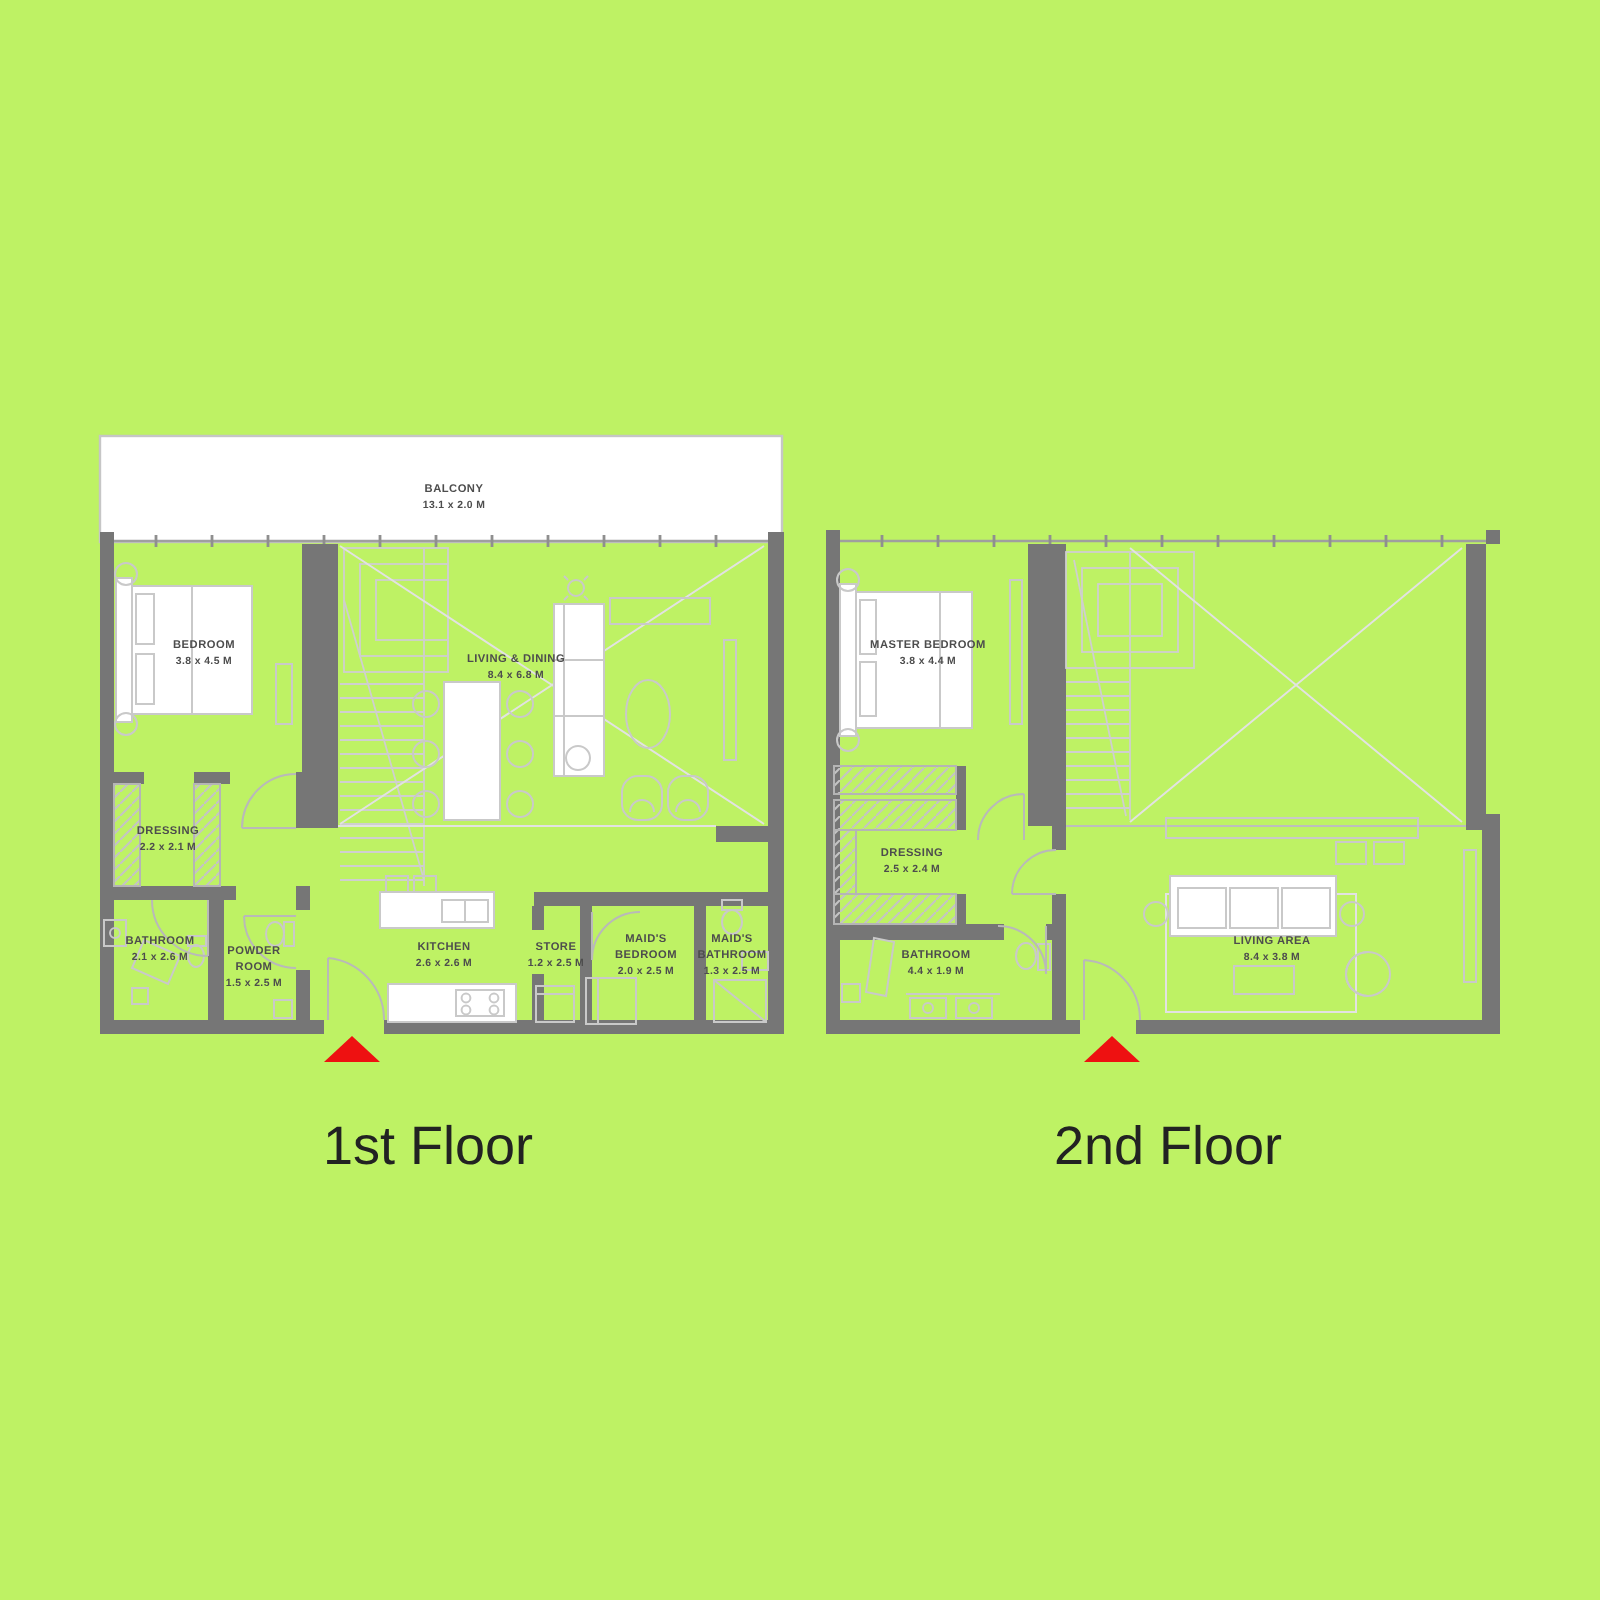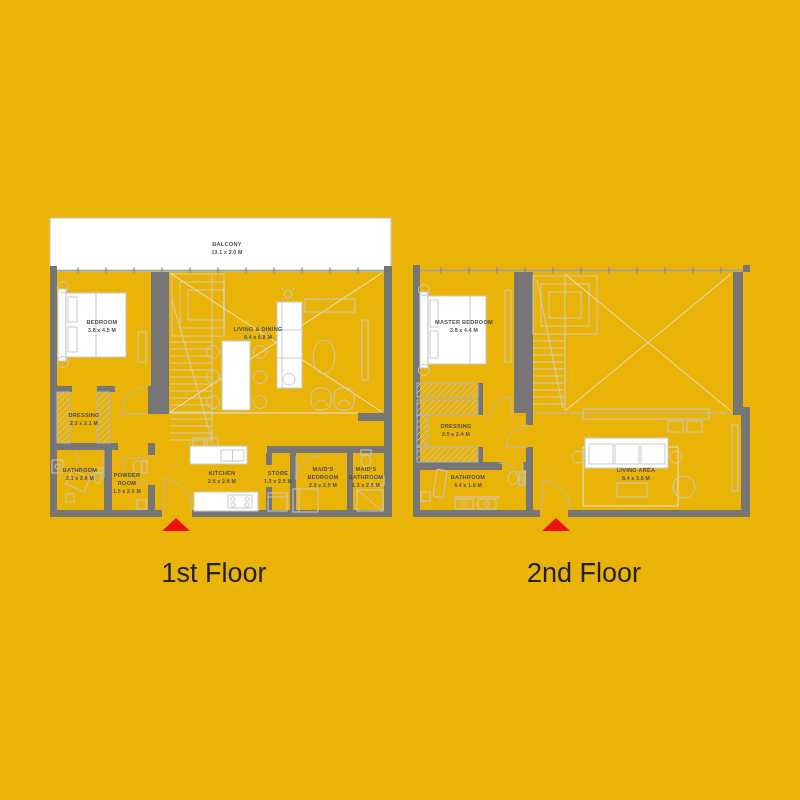--- a/index.html
+++ b/index.html
@@ -1,16 +1,16 @@
 <!DOCTYPE html>
 <html><head>
 <meta charset="utf-8">
 <style>
   html,body{margin:0;padding:0;background:#ffffff;}
-  .canvas{position:relative;width:800px;height:800px;background:#eab308;overflow:hidden;
+  .canvas{position:relative;width:800px;height:800px;background:#bef264;overflow:hidden;
           font-family:"Liberation Sans",sans-serif;}
   svg{display:block;}
   .wall{fill:#767676;stroke:none;}
   .balc{fill:#ffffff;stroke:#c6c6c6;stroke-width:1.2;}
   .win{stroke:#9f9f9f;stroke-width:1.3;fill:none;}
   .tick{stroke:#8f8f8f;stroke-width:1.4;fill:none;}
   .furn{fill:#ffffff;stroke:#c9c9c9;stroke-width:1;}
   .furnN{fill:none;stroke:#c9c9c9;stroke-width:1;}
   .stair{stroke:#cfcfcf;stroke-width:.9;fill:none;}
   .lite{stroke:#e2e2e2;stroke-width:1;fill:none;}

